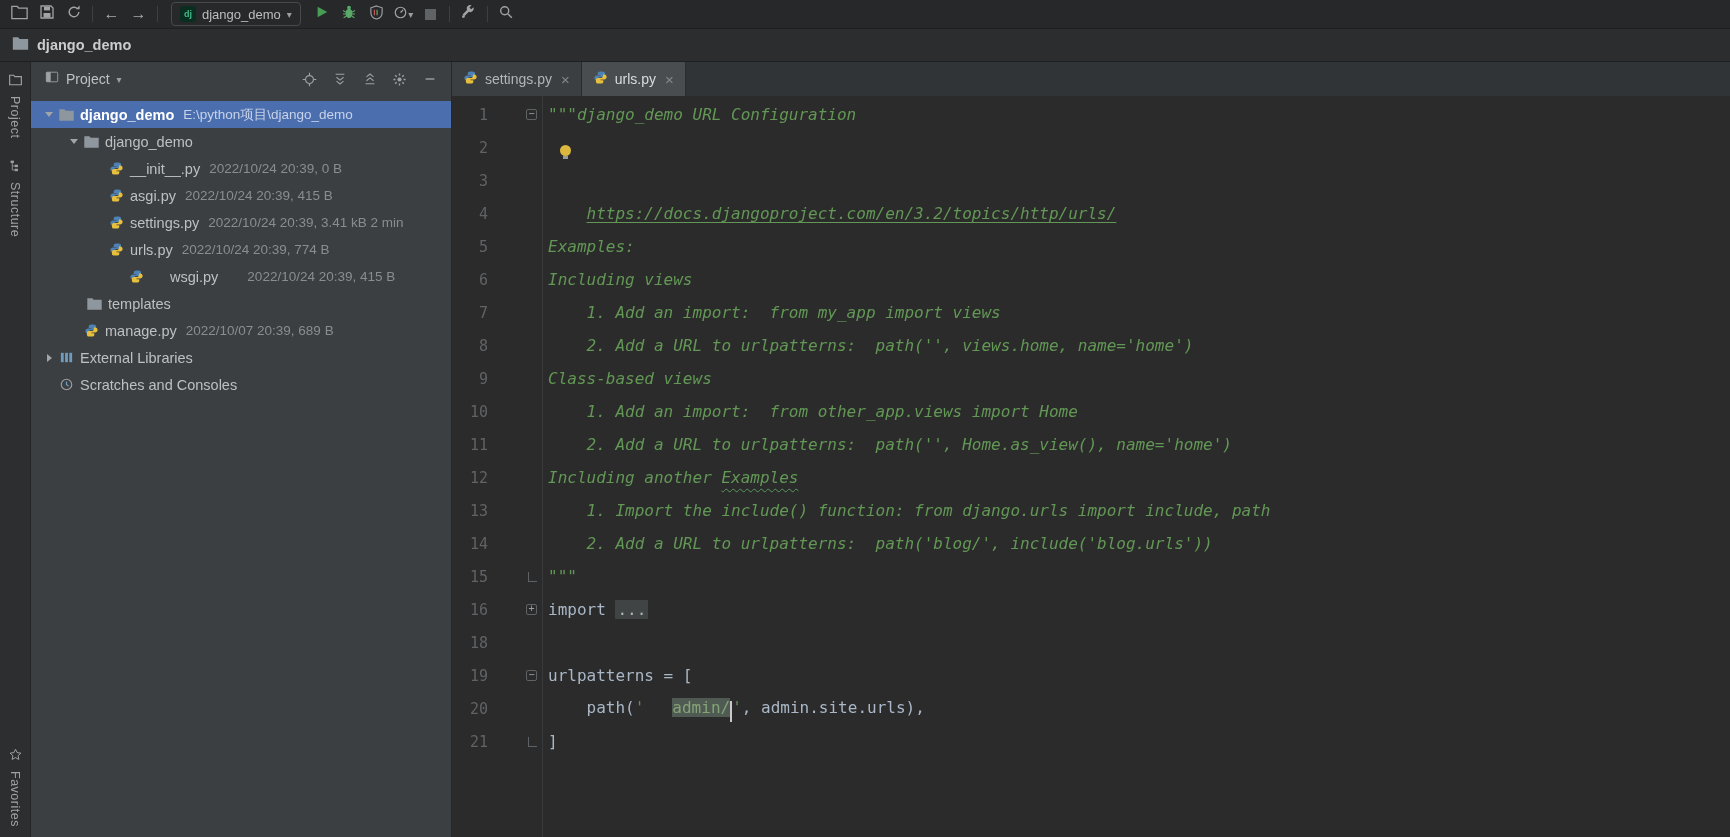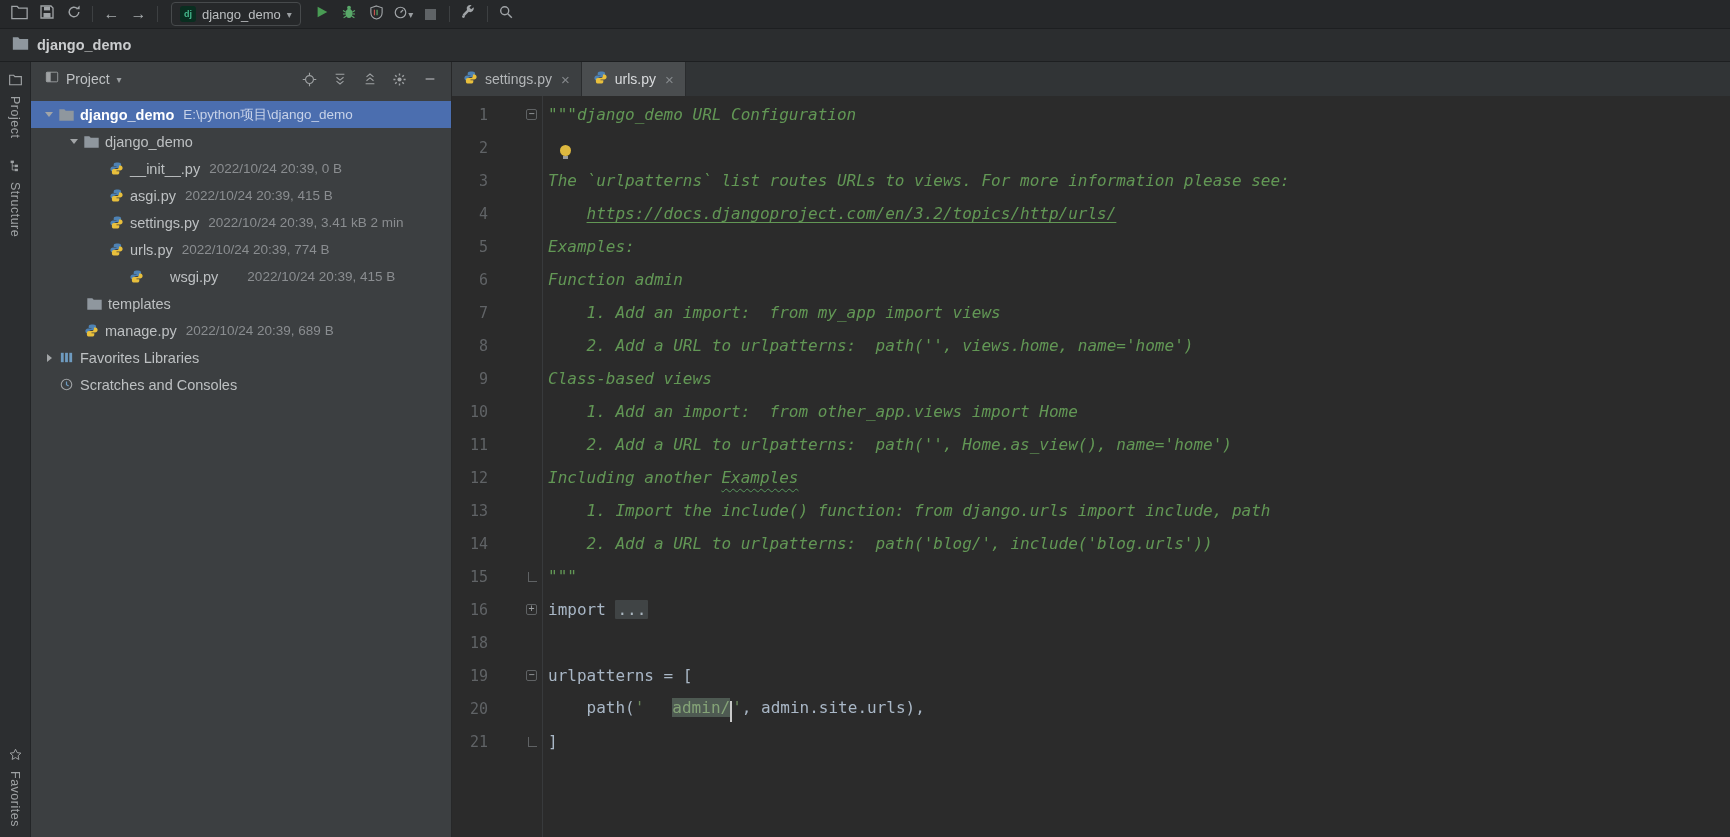--- a/index.html
+++ b/index.html
@@ -355,32 +355,32 @@
           </div>
           <div class="tree-row" style="padding-left: 35px;">
             <span class="chev"></span>
             <span class="t-icon">
               <svg width="15" height="15" viewBox="0 0 16 16">
                 <path d="M7.9 1.5c-1.9 0-2.9.8-2.9 2.1v1.6h3v.6H4.2c-1.5 0-2.7 1-2.7 2.7 0 1.6 1 2.7 2.5 2.7h1.4V9.6c0-1.3 1.1-2.2 2.5-2.2h3c1.1 0 2-.9 2-2.1V3.6c0-1.2-1-2.1-3-2.1z" fill="#4e82b4"></path>
                 <path d="M8.1 14.5c1.9 0 2.9-.8 2.9-2.1v-1.6H8v-.6h3.8c1.5 0 2.7-1 2.7-2.7 0-1.6-1-2.7-2.5-2.7h-1.4v1.6c0 1.3-1.1 2.2-2.5 2.2h-3c-1.1 0-2 .9-2 2.1v1.7c0 1.2 1 2.1 3 2.1z" fill="#e8bf3c"></path>
               </svg>
             </span>
             <span class="t-label">manage.py</span>
-            <span class="t-detail">2022/10/24 20:39, 689 B</span>
+            <span class="t-detail">2022/10/07 20:39, 689 B</span>
           </div>
           <div class="tree-row" style="padding-left: 10px;">
             <span class="chev chev-col"></span>
             <span class="t-icon">
               <svg width="15" height="15" viewBox="0 0 16 16">
                 <rect x="2" y="3" width="3" height="10" fill="#6e9bc0"></rect>
                 <rect x="6.5" y="3" width="3" height="10" fill="#6e9bc0"></rect>
                 <rect x="11" y="3" width="3" height="10" fill="#6e9bc0"></rect>
               </svg>
             </span>
-            <span class="t-label">Favorites Libraries</span>
+            <span class="t-label">External Libraries</span>
           </div>
           <div class="tree-row" style="padding-left: 10px;">
             <span class="chev"></span>
             <span class="t-icon">
               <svg width="15" height="15" viewBox="0 0 16 16">
                 <circle cx="8" cy="8" r="5.6" fill="none" stroke="#9fa2a4" stroke-width="1.2"></circle>
                 <path d="M8 4.8v3.4l2.3 1.4" fill="none" stroke="#6e9bc0" stroke-width="1.3"></path>
               </svg>
             </span>
             <span class="t-label">Scratches and Consoles</span>
@@ -421,36 +421,35 @@
             <span class="ctext"><span class="seg-doc">"""django_demo URL Configuration</span></span>
           </div>
           <div class="cline">
             <span class="lnum">2</span>
             <span class="fslot"></span>
             <span class="ctext"><span class="bulb"></span></span>
           </div>
           <div class="cline">
             <span class="lnum">3</span>
             <span class="fslot"></span>
-            <span class="ctext"><span class="seg-doc">The `urlpatterns` list routes URLs to views. For more information please see:</span></span>
           </div>
           <div class="cline">
             <span class="lnum">4</span>
             <span class="fslot"></span>
             <span class="ctext"><span class="seg-doc">    </span><span class="seg-doclink">https://docs.djangoproject.com/en/3.2/topics/http/urls/</span></span>
           </div>
           <div class="cline">
             <span class="lnum">5</span>
             <span class="fslot"></span>
             <span class="ctext"><span class="seg-doc">Examples:</span></span>
           </div>
           <div class="cline">
             <span class="lnum">6</span>
             <span class="fslot"></span>
-            <span class="ctext"><span class="seg-doc">Function admin</span></span>
+            <span class="ctext"><span class="seg-doc">Including views</span></span>
           </div>
           <div class="cline">
             <span class="lnum">7</span>
             <span class="fslot"></span>
             <span class="ctext"><span class="seg-doc">    1. Add an import:  from my_app import views</span></span>
           </div>
           <div class="cline">
             <span class="lnum">8</span>
             <span class="fslot"></span>
             <span class="ctext"><span class="seg-doc">    2. Add a URL to urlpatterns:  path('', views.home, name='home')</span></span>

